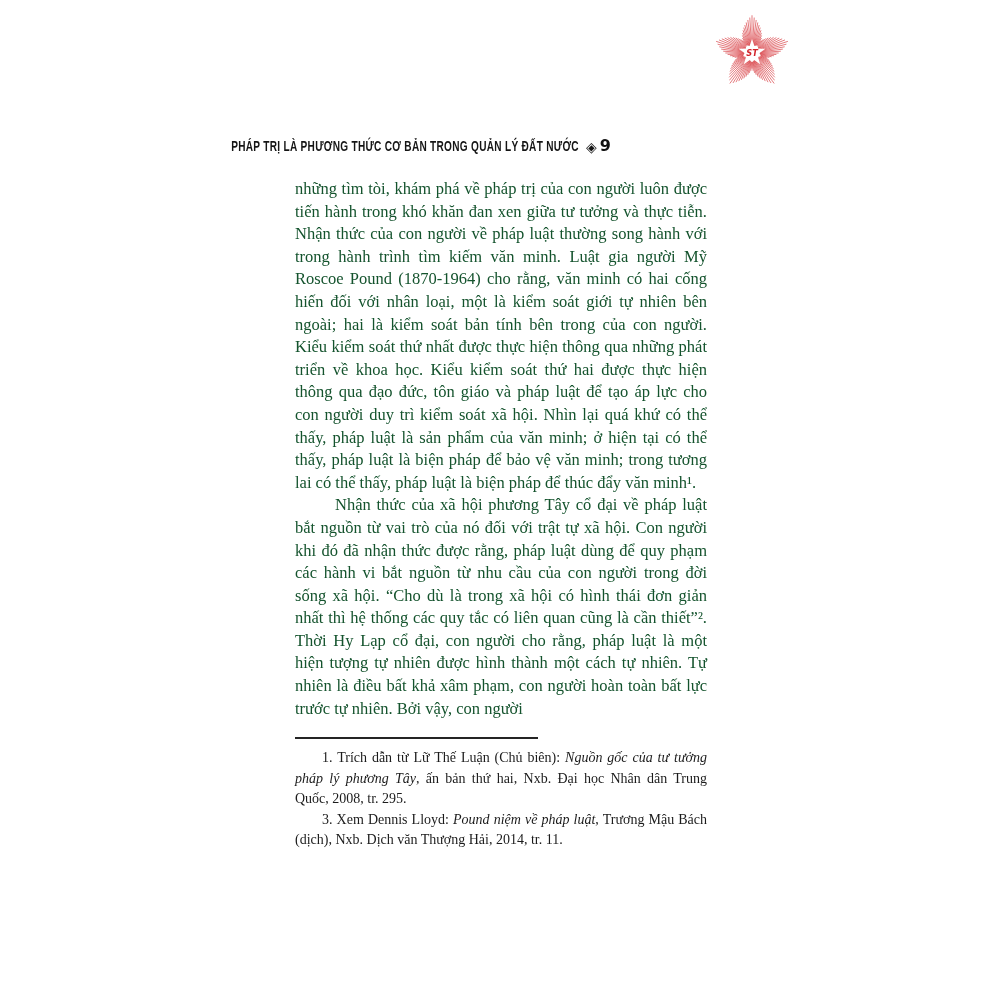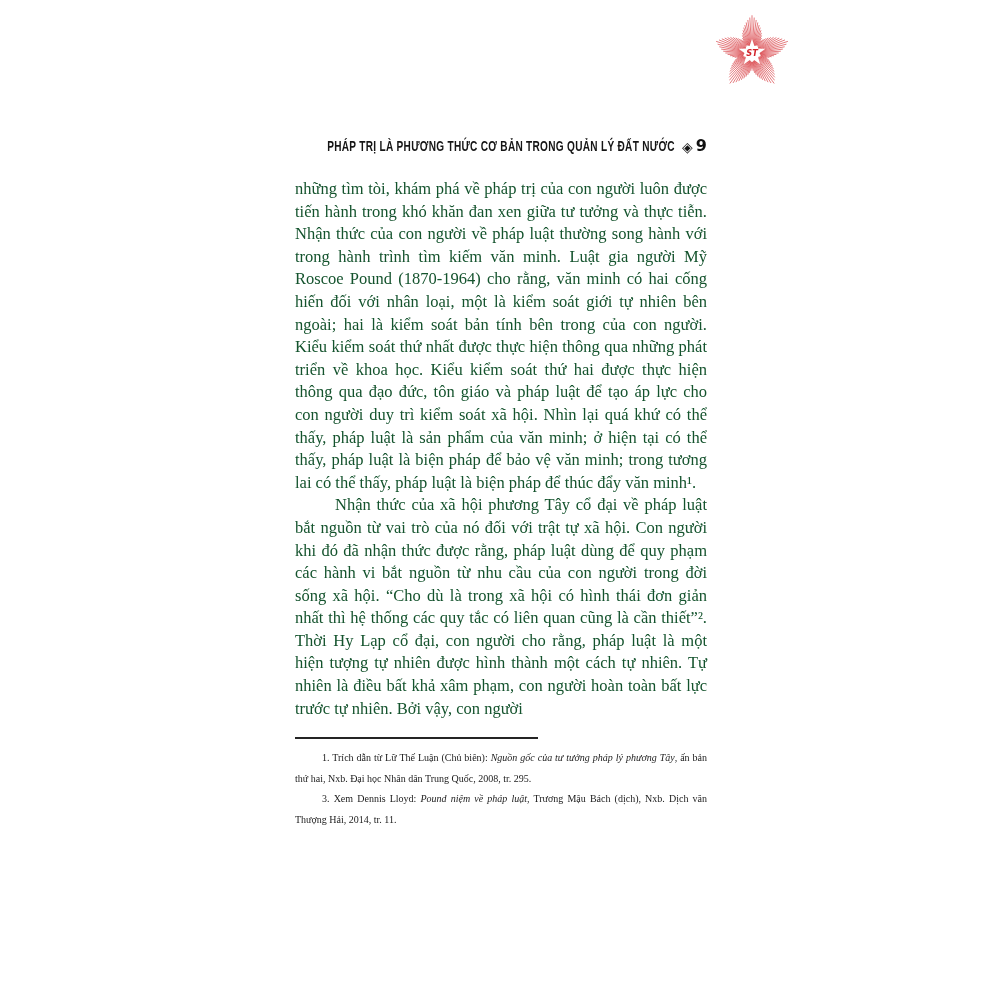--- a/index.html
+++ b/index.html
@@ -21,21 +21,21 @@
     height: 82px;
   }
   .logo-wrap svg { width: 100%; height: 100%; display: block; }
 
   
   .running-header {
     position: absolute;
     left: 0px;
     top: 136px;
     width: 707px;
-    text-align: right;
+    text-align: center;
     white-space: nowrap;
     overflow: visible;
   }
   .header-title {
     display: inline-block;
     font-family: "Liberation Sans", sans-serif;
     font-weight: 700;
     font-size: 14px;
     line-height: 18px;
     letter-spacing: 0.4px;
@@ -90,21 +90,21 @@
   
   .footnotes { margin-top: 17px; }
   .fn-divider {
     width: 243px;
     height: 0;
     border-top: 2px solid #242424;
     margin: 0 0 9px 0;
   }
   .footnote {
     font-family: "Liberation Serif", "DejaVu Serif", serif;
-    font-size: 10px;
+    font-size: 14px;
     line-height: 20.5px;
     text-align: justify;
     text-indent: 27px;
     margin: 0;
     color: #1b1b1b;
   }
   .footnote .it { font-style: italic; }
 </style>
 </head>
 <body>

